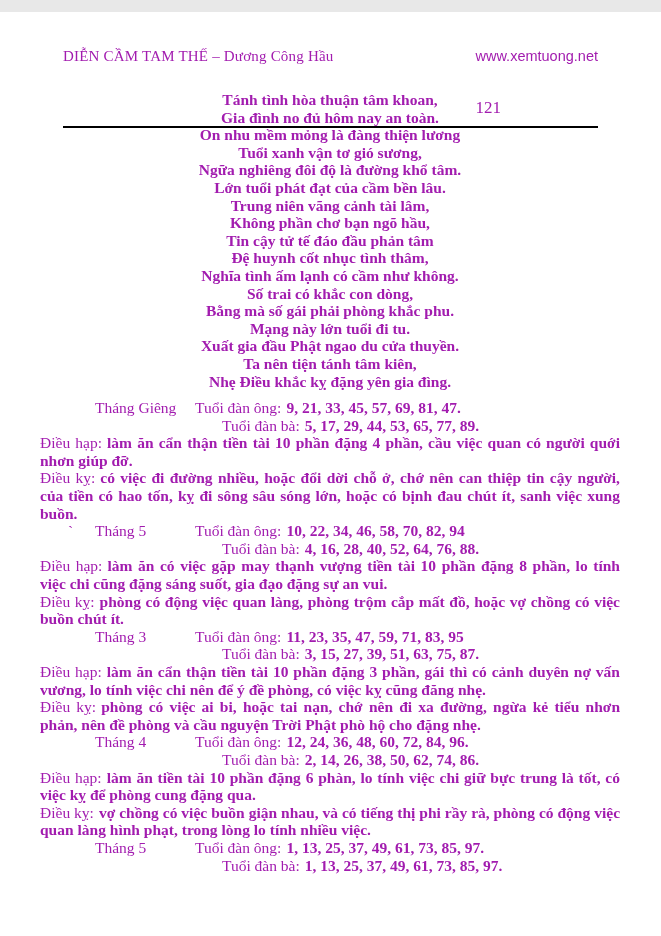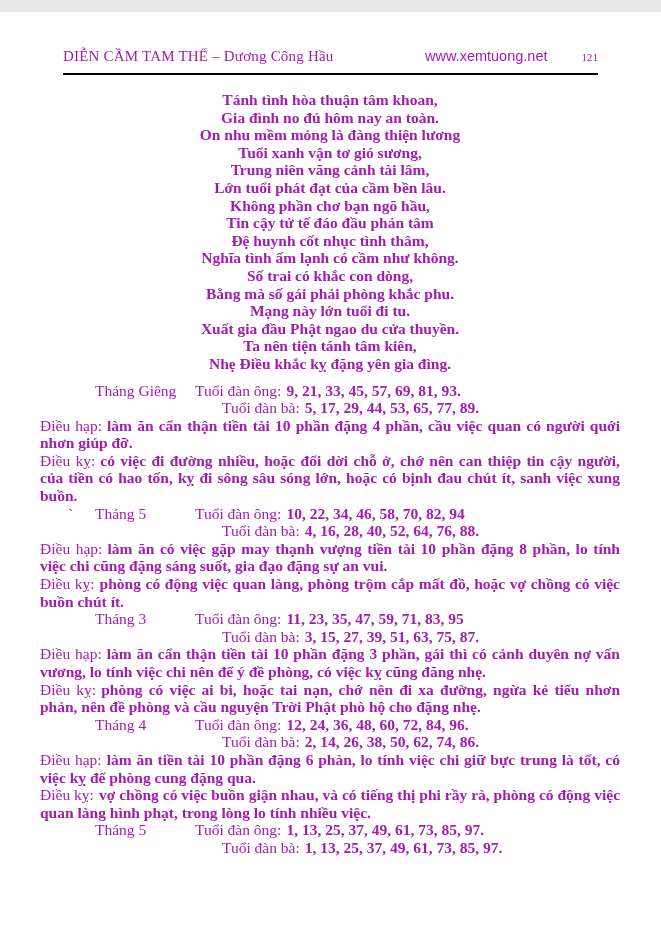--- a/index.html
+++ b/index.html
@@ -10,23 +10,23 @@
     overflow:hidden;
   }
   .header {
     position:absolute; top:36px; left:63px; width:535px;
     display:flex; justify-content:space-between; align-items:baseline;
     font-size:15px;
     border-bottom:2px solid #000;
     padding-bottom:8px;
   }
   .header-title { letter-spacing:0.2px; }
-  .header-right { display:flex; align-items:baseline; gap:34px; }
+  .header-right { display:flex; align-items:baseline; gap:34px;flex-direction:column; }
   .header-site { font-family:"Liberation Sans","DejaVu Sans",sans-serif; font-size:14.5px; }
-  .header-page { font-size:11px; }
+  .header-page { font-size:17px; }
   .content {
     position:absolute; top:79px; left:40px; width:580px;
     font-size:15.5px; line-height:17.6px;
   }
   .poem { text-align:center; font-weight:bold; margin:0 0 9px 0; }
   .poem-line { white-space:nowrap; }
   .month { margin:0; }
   .age-line { white-space:nowrap; }
   .age-line.men { margin-left:28px; }
   .age-line.women { margin-left:182px; }
@@ -51,37 +51,38 @@
     </span>
   </div>
 
   <div class="content">
 
     <div class="poem">
       <div class="poem-line">Tánh tình hòa thuận tâm khoan,</div>
       <div class="poem-line">Gia đình no đủ hôm nay an toàn.</div>
       <div class="poem-line">On nhu mềm mỏng là đàng thiện lương</div>
       <div class="poem-line">Tuổi xanh vận tơ gió sương,</div>
+      <div class="poem-line">Ngữa nghiêng đôi độ là đường khổ tâm.</div>
+      <div class="poem-line">Lớn tuổi phát đạt của cầm bền lâu.</div>
       <div class="poem-line">Trung niên vãng cảnh tài lâm,</div>
-      <div class="poem-line">Lớn tuổi phát đạt của cầm bền lâu.</div>
       <div class="poem-line">Không phần chơ bạn ngõ hầu,</div>
       <div class="poem-line">Tin cậy tử tế đáo đầu phản tâm</div>
       <div class="poem-line">Đệ huynh cốt nhục tình thâm,</div>
       <div class="poem-line">Nghĩa tình ấm lạnh có cầm như không.</div>
       <div class="poem-line">Số trai có khắc con dòng,</div>
       <div class="poem-line">Bằng mà số gái phải phòng khắc phu.</div>
       <div class="poem-line">Mạng này lớn tuổi đi tu.</div>
       <div class="poem-line">Xuất gia đầu Phật ngao du cửa thuyền.</div>
       <div class="poem-line">Ta nên tiện tánh tâm kiên,</div>
       <div class="poem-line">Nhẹ Điều khắc kỵ đặng yên gia đìng.</div>
     </div>
 
     <section class="month">
       <div class="age-line men">
-        <span class="prefix"></span><span class="month-name">Tháng Giêng</span><span class="age-label">Tuổi đàn ông:</span><span class="ages">9, 21, 33, 45, 57, 69, 81, 93.</span>
+        <span class="prefix"></span><span class="month-name">Tháng Giêng</span><span class="age-label">Tuổi đàn ông:</span><span class="ages">9, 21, 33, 45, 57, 69, 81, 47.</span>
       </div>
       <div class="age-line women">
         <span class="age-label">Tuổi đàn bà:</span><span class="ages">5, 17, 29, 44, 53, 65, 77, 89.</span>
       </div>
       <p class="para">
         <span class="para-label">Điều hạp:</span><span class="para-text">làm ăn cẩn thận tiền tài 10 phần đặng 4 phần,  cầu việc quan có người quới nhơn giúp đỡ.</span>
       </p>
       <p class="para">
         <span class="para-label">Điều kỵ:</span><span class="para-text">có việc đi đường nhiều, hoặc đổi dời chỗ ở, chớ nên can thiệp tin cậy người, của tiền có hao tốn, kỵ đi sông sâu sóng lớn, hoặc có bịnh đau chút ít, sanh việc xung buồn.</span>
       </p>

